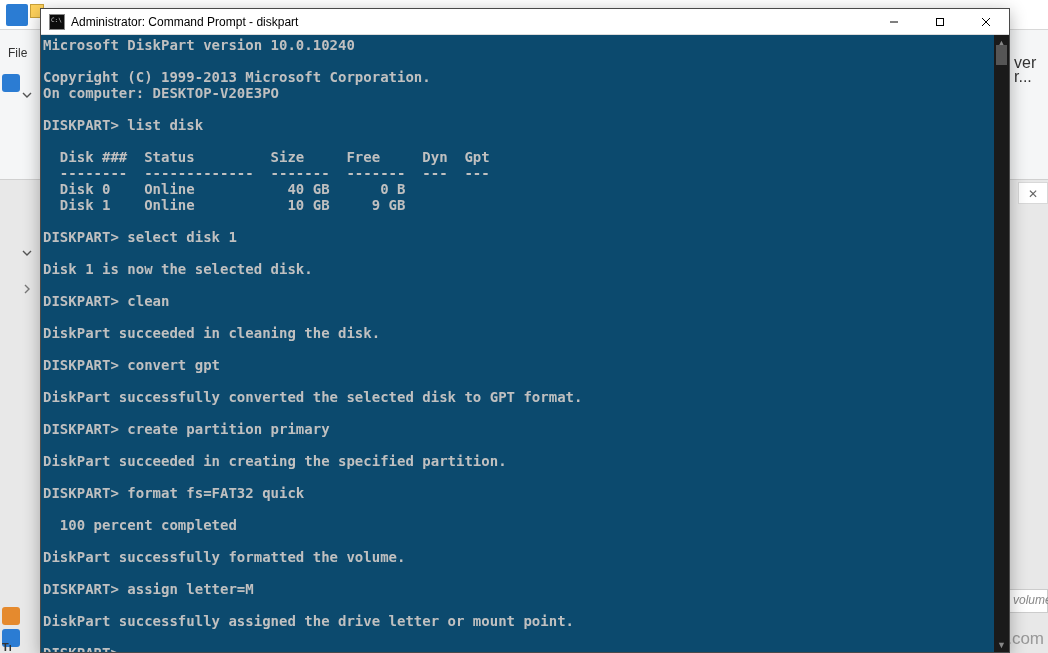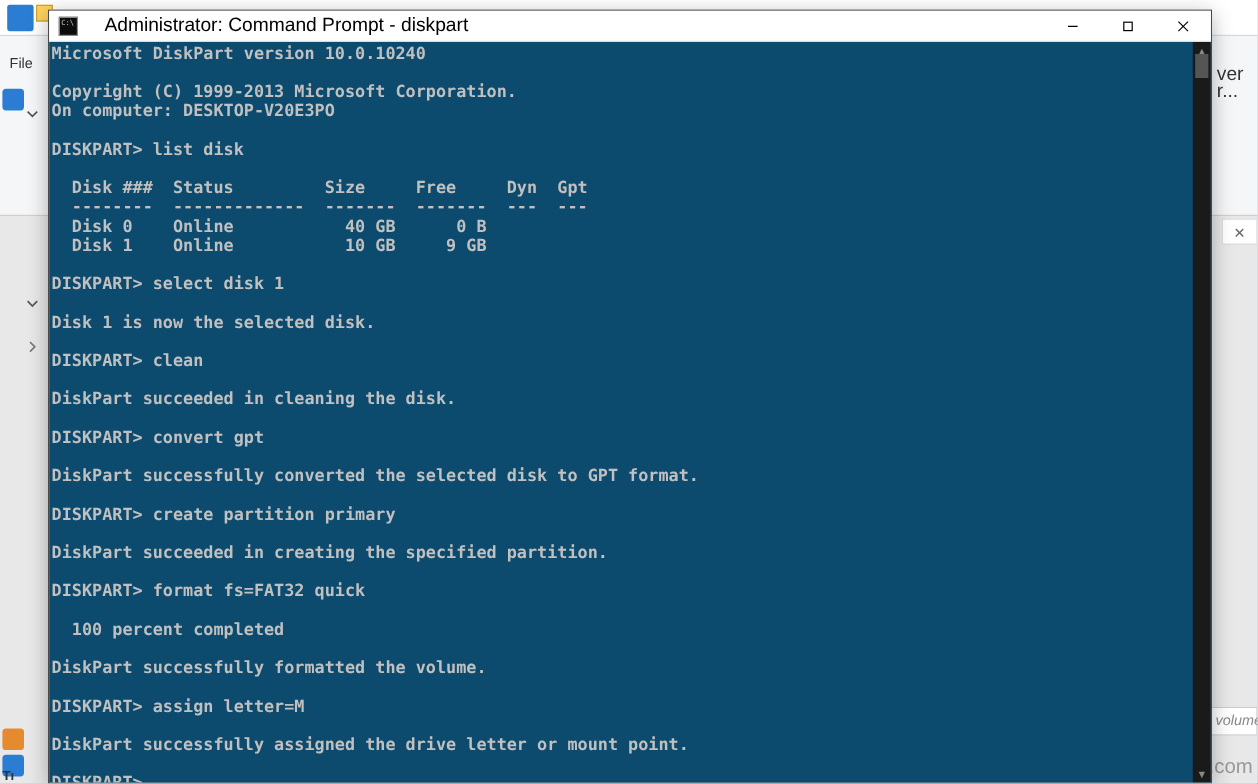--- a/index.html
+++ b/index.html
@@ -28,21 +28,21 @@
   .ic.orange { background:#e58a2e; }
   .bottom-icons { position:absolute; left:2px; bottom:2px; }
   .bottom-icons .ic { width:18px; height:18px; margin:4px 0; border-radius:3px; }
   .tu { position:absolute; left:2px; bottom:0; font-size:11px; color:#333;font-weight:bold; }
 
   
   .cmd-window { position:absolute; top:8px; left:40px; width:970px; height:645px; background:#fff; box-shadow: 0 4px 16px rgba(0,0,0,0.3); border:1px solid #4a4a4a; display:flex; flex-direction:column; }
   .titlebar { height:26px; background:#ffffff; display:flex; align-items:center; border-bottom:1px solid #dcdcdc; }
   .titlebar .app-icon { width:16px; height:16px; margin:0 6px 0 8px; background:#0c0c0c; border:1px solid #888; position:relative; }
   .titlebar .app-icon::after { content:"C:\\"; color:#c8c8c8; font-size:6px; position:absolute; top:1px; left:1px; font-family:Consolas, monospace; }
-  .titlebar .title { flex:1; font-size:16px; color:#000; white-space:nowrap; overflow:hidden;margin-left:16px; }
+  .titlebar .title { flex:1; font-size:12px; color:#000; white-space:nowrap; overflow:hidden; }
   .win-controls { display:flex; height:100%; }
   .win-btn { width:46px; height:100%; display:flex; align-items:center; justify-content:center; color:#000; }
   .win-btn svg { width:10px; height:10px; }
 
   .terminal-wrap { flex:1; background:#0c4a6e; position:relative; overflow:hidden;font-weight:bold; }
   .terminal { position:absolute; inset:0 15px 0 0; padding:2px 2px 2px 2px; font-family:Consolas, "Lucida Console", monospace; font-size:14px; line-height:16px; color:#c0c0c0; white-space:pre; }
   .scrollbar { position:absolute; top:0; right:0; width:15px; height:100%; background:#1a1a1a; }
   .scroll-thumb { position:absolute; top:10px; left:2px; width:11px; height:20px; background:#555; }
   .scroll-arrow { position:absolute; left:0; width:15px; height:15px; display:flex; align-items:center; justify-content:center; color:#888; font-size:9px; }
   .scroll-arrow.up { top:0; }

